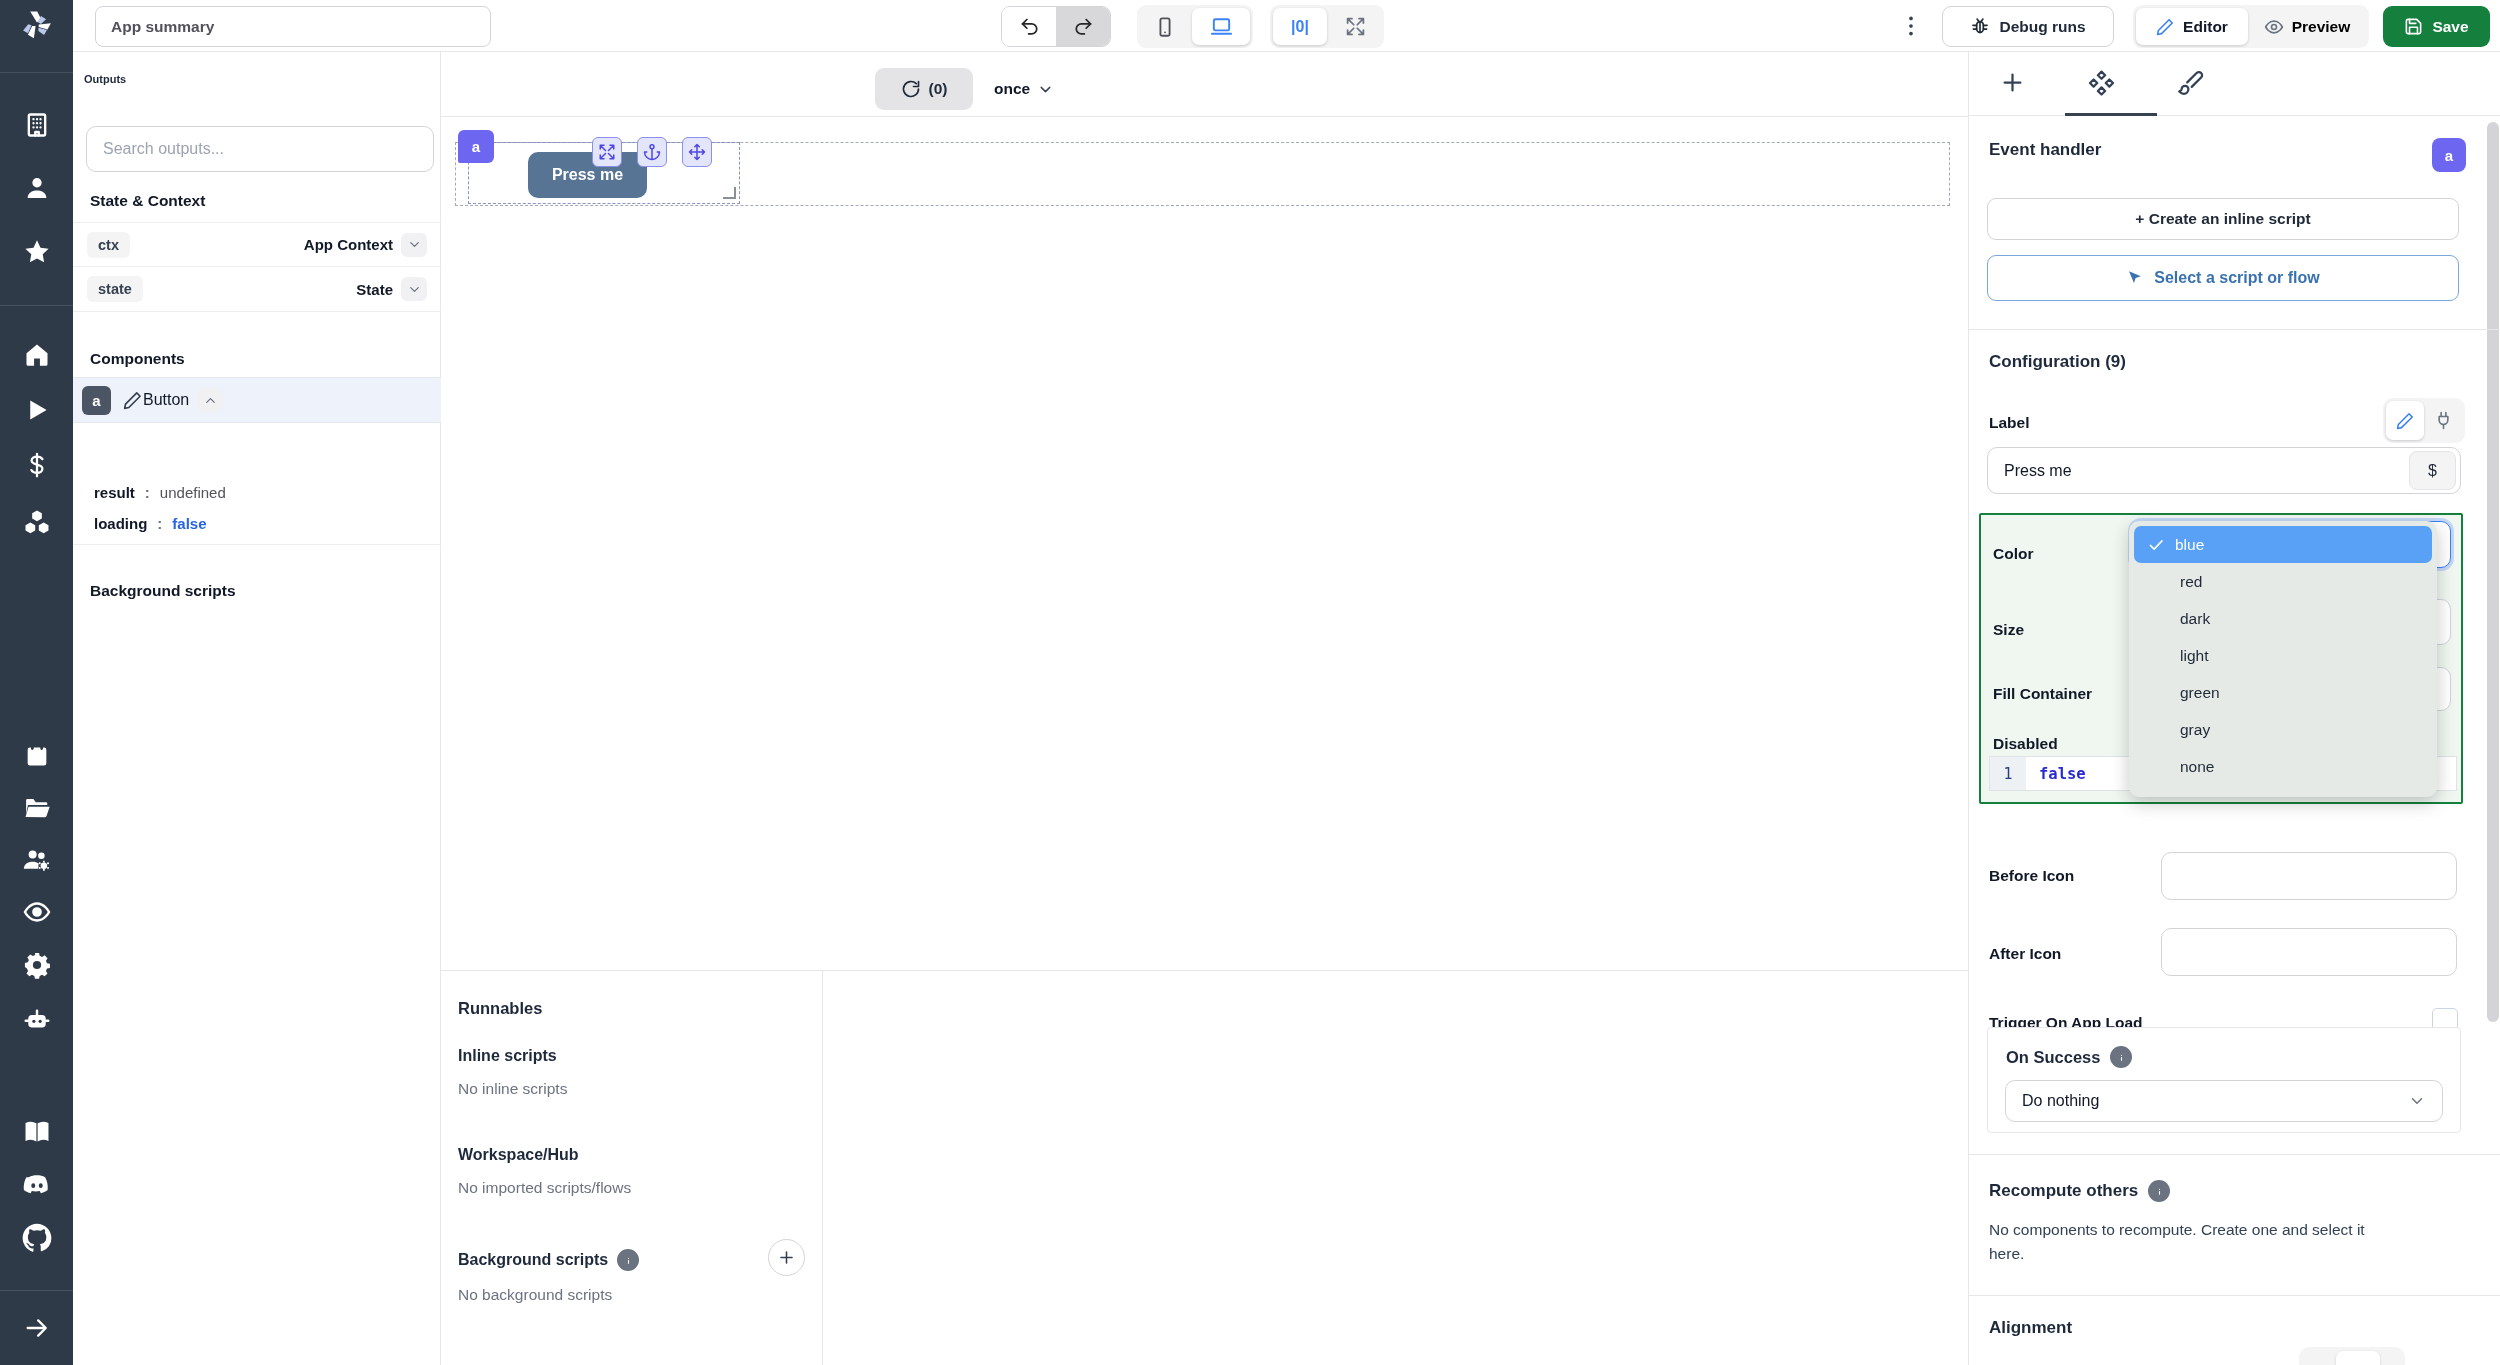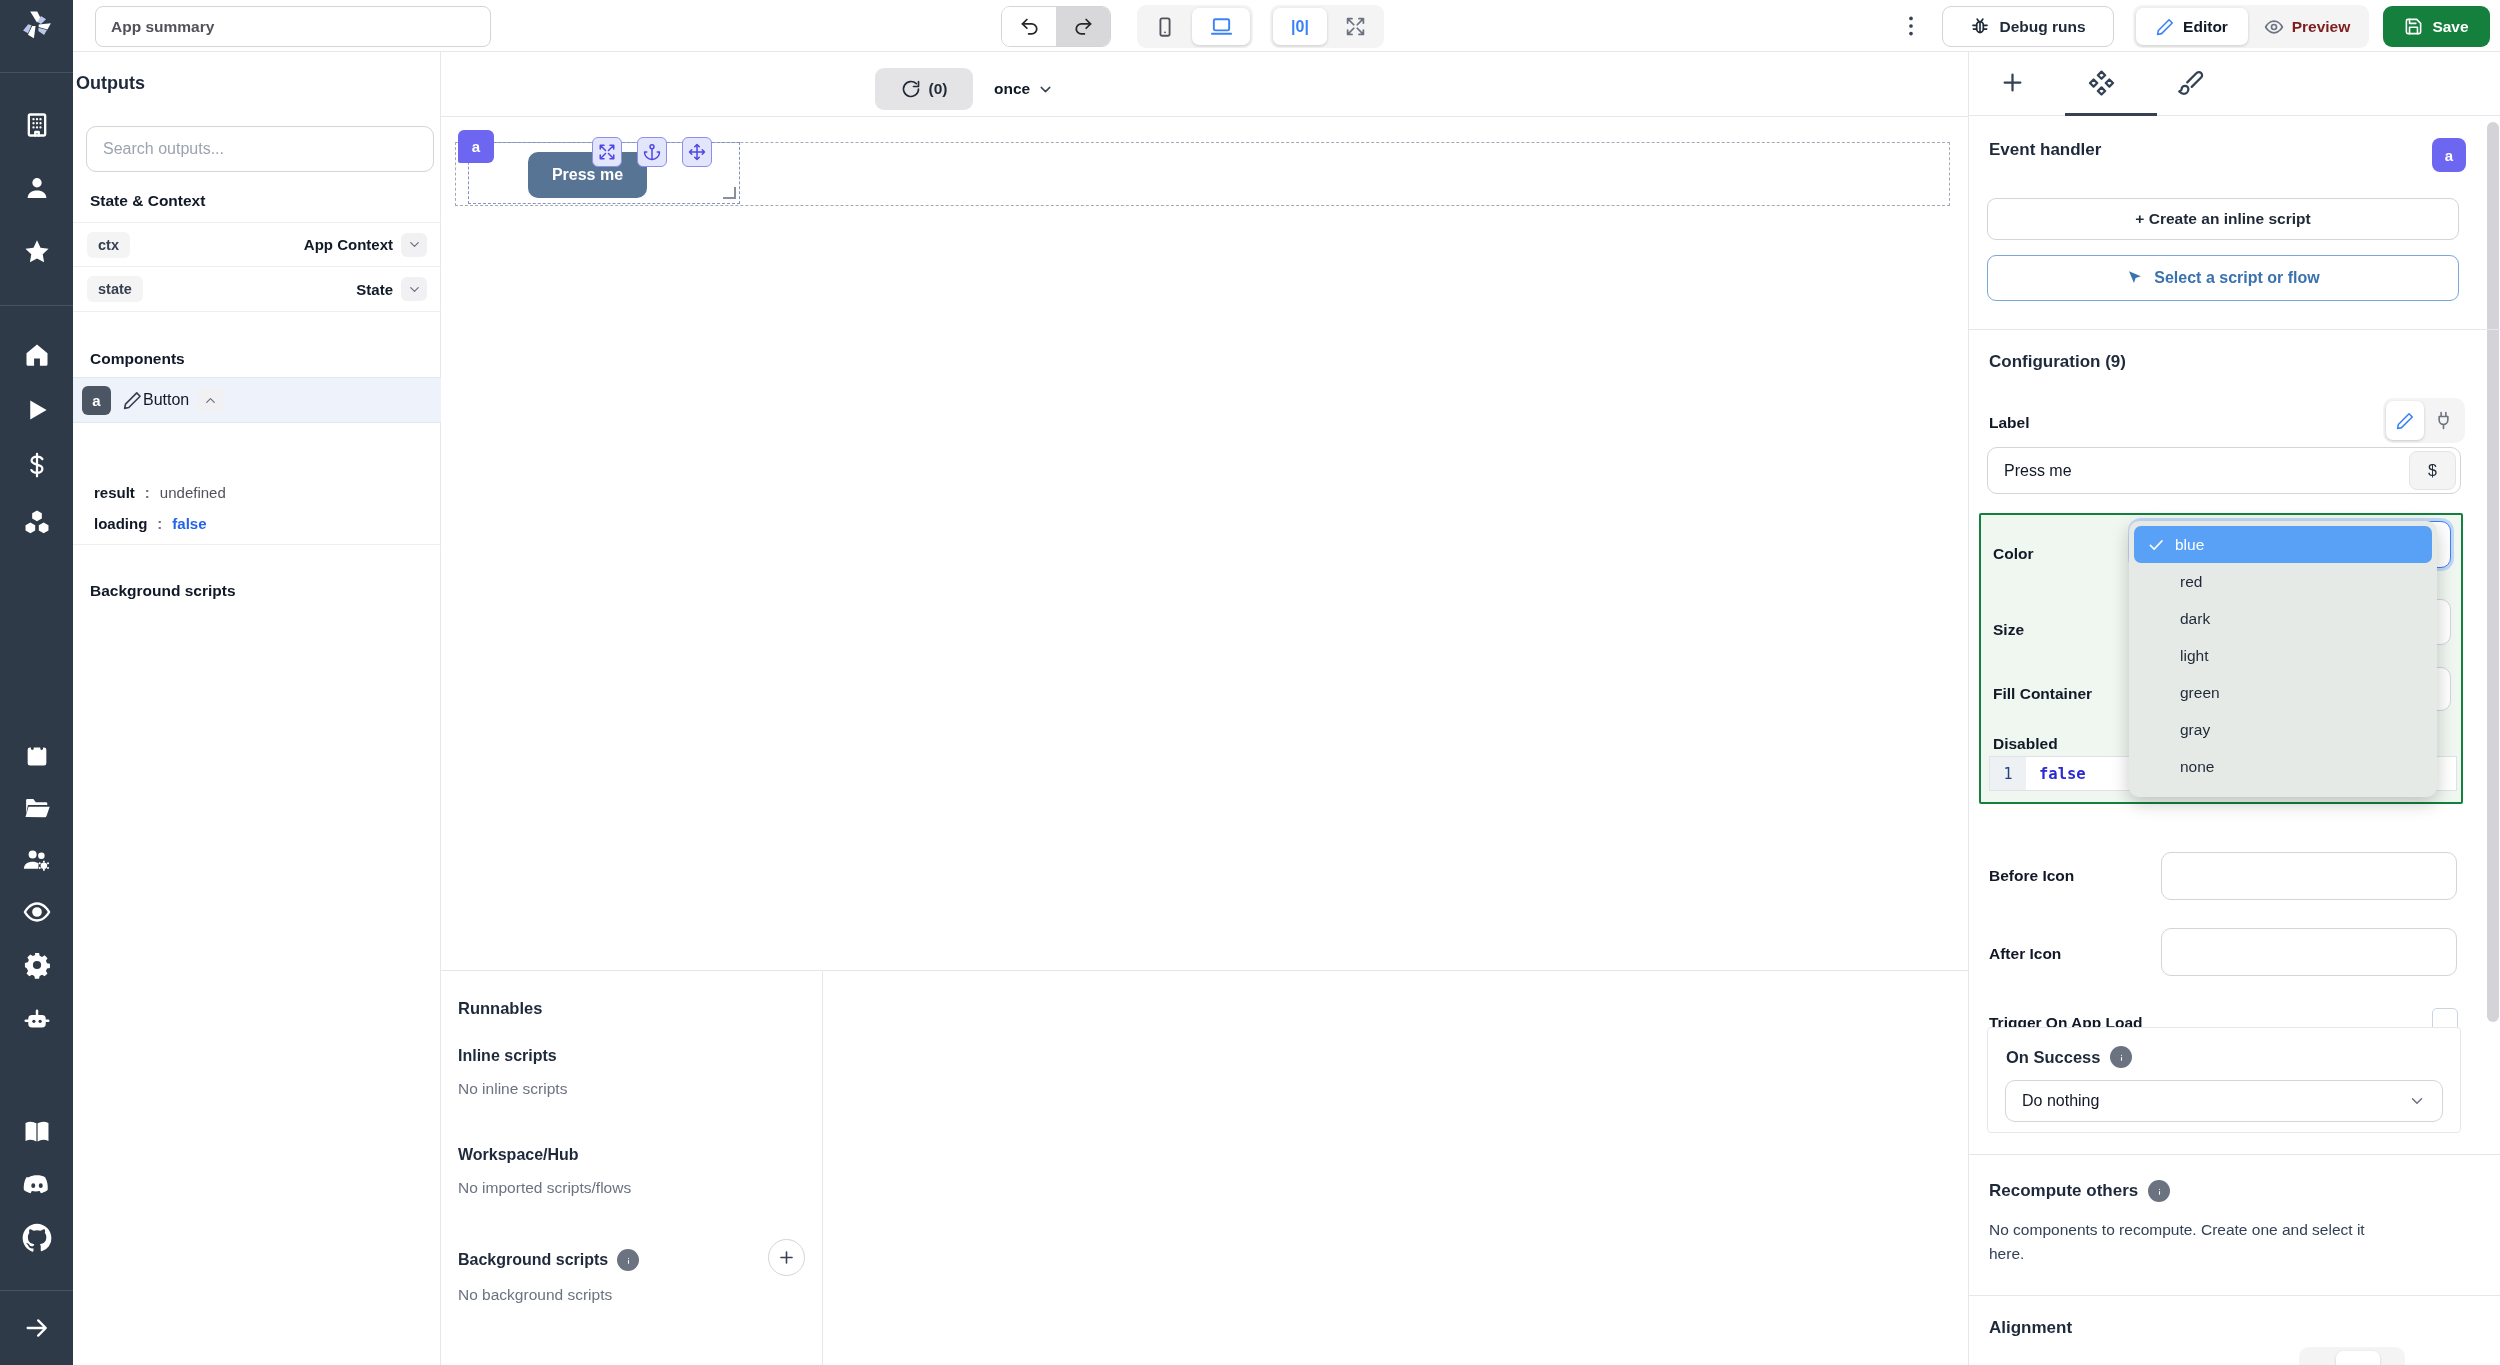--- a/index.html
+++ b/index.html
@@ -24,21 +24,21 @@
   .seg-wrap { position:absolute; display:flex; background:#f4f4f5; border-radius:9px; padding:3px; align-items:center; }
   .seg-card { background:#fff; border-radius:7px; box-shadow:0 1px 3px rgba(0,0,0,.18); display:flex; align-items:center; justify-content:center; gap:8px; }
   .seg-plain { display:flex; align-items:center; justify-content:center; gap:8px; color:#52525b; }
   .undoredo { position:absolute; left:928px; top:6px; width:110px; height:41px; border:1px solid #d4d4d8; border-radius:9px; overflow:hidden; display:flex; }
   .undoredo > div { flex:1; display:flex; align-items:center; justify-content:center; color:#27272a; }
   .btn-outline { position:absolute; border:1px solid #d4d4d8; border-radius:9px; background:#fff; display:flex; align-items:center; justify-content:center; gap:9px; font-size:15.5px; font-weight:700; color:#1f2937; cursor:pointer; }
   .btn-dark { position:absolute; background:#15803d; border-radius:9px; color:#fff; display:flex; align-items:center; justify-content:center; gap:9px; font-size:15.5px; font-weight:700; cursor:pointer; }
 
   
   .outputs { position:absolute; left:73px; top:52px; width:368px; height:1313px; background:#fff; border-right:1px solid #e5e7eb; z-index:20; }
-  .outputs .title { position:absolute; left:3px; top:21px; font-size:18px; font-weight:700; color:#1e293b; }
+  .outputs .title { position:absolute; left:11px; top:21px; font-size:11px; font-weight:700; color:#1e293b; }
   .searchbox { position:absolute; left:13px; top:74px; width:348px; height:46px; border:1px solid #d4d4d8; border-radius:10px; padding:0 16px; font-size:16px; color:#374151; font-family:"Liberation Sans",sans-serif; outline:none; }
   .searchbox::placeholder { color:#9ca3af; }
   .sechead { font-size:15.5px; font-weight:700; color:#111827; }
   .orow { position:absolute; left:0; width:368px; height:45px; display:flex; align-items:center; padding:0 14px; border-bottom:1px solid #eceef1; }
   .orow .chipid { background:#f4f4f5; border-radius:6px; padding:5px 11px; font-size:14.5px; font-weight:700; color:#374151; }
   .orow .rtype { margin-left:auto; font-size:15px; font-weight:700; color:#111827; }
   .chevbox { width:26px; height:24px; background:#f1f1f3; border-radius:6px; display:flex; align-items:center; justify-content:center; color:#6b7280; margin-left:8px; }
   .comprow { position:absolute; left:0; top:325px; width:368px; height:46px; background:#eef2fb; border-top:1px solid #e2e8f0; border-bottom:1px solid #e2e8f0; display:flex; align-items:center; padding:0 9px; }
   .abadge-dark { width:29px; height:29px; background:#4b5563; color:#fff; border-radius:6px; display:flex; align-items:center; justify-content:center; font-size:15px; font-weight:700; }
   .kv { position:absolute; left:21px; font-size:15px; display:flex; gap:10px; align-items:baseline; }
@@ -293,21 +293,21 @@
         <svg class="ic" width="19" height="19" viewBox="0 0 24 24" style="color:#3b82f6">
             <path d="m16.5 3.5 4 4L7 21l-5 1 1-5z"></path>
           </svg>
         <span class="b" style="font-size:15.5px; color:#111827">Editor</span>
       </div>
       <div class="seg-plain" style="width:118px; height:37px">
         <svg class="ic" width="20" height="20" viewBox="0 0 24 24" style="color:#6b7280">
             <path d="M2 12s3.6-7 10-7 10 7 10 7-3.6 7-10 7-10-7-10-7z"></path>
             <circle cx="12" cy="12" r="3"></circle>
           </svg>
-        <span class="sb" style="font-size:15.5px; color:#7f1d1d">Preview</span>
+        <span class="sb" style="font-size:15.5px; color:#000000">Preview</span>
       </div>
     </div>
 
     <div class="btn-dark" style="left:2310px; top:6px; width:107px; height:41px">
       <svg class="ic" width="19" height="19" viewBox="0 0 24 24">
           <path d="M19 21H5a2 2 0 0 1-2-2V5a2 2 0 0 1 2-2h11l5 5v11a2 2 0 0 1-2 2z"></path>
           <path d="M17 21v-8H7v8M7 3v5h8"></path>
         </svg>
       <span>Save</span>
     </div>

